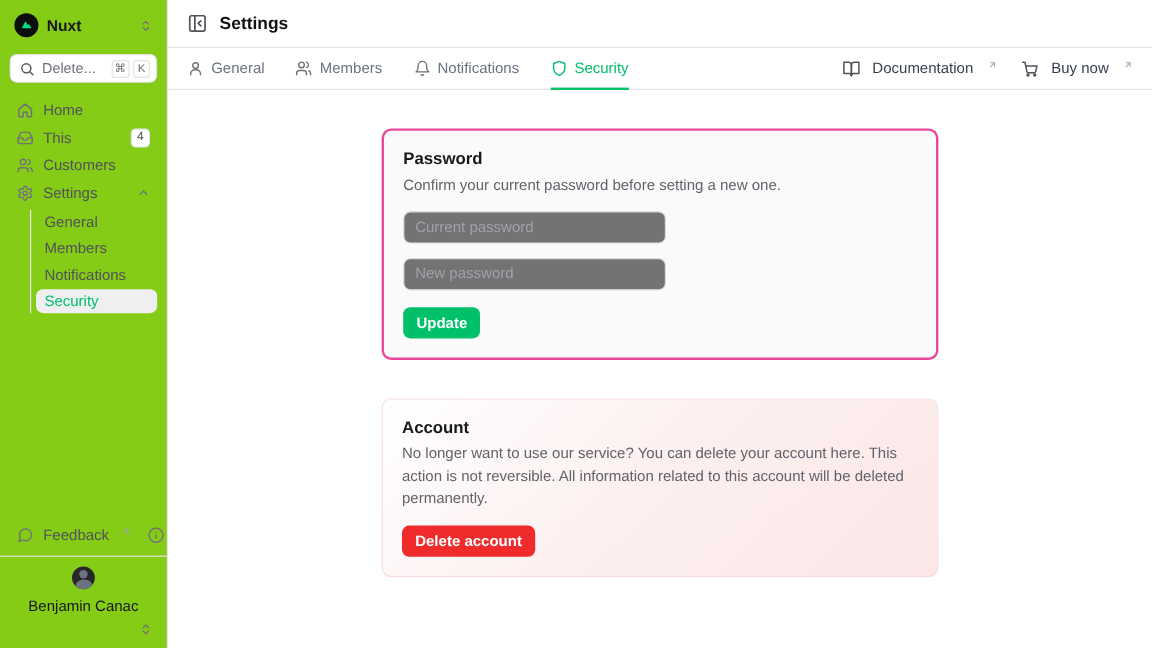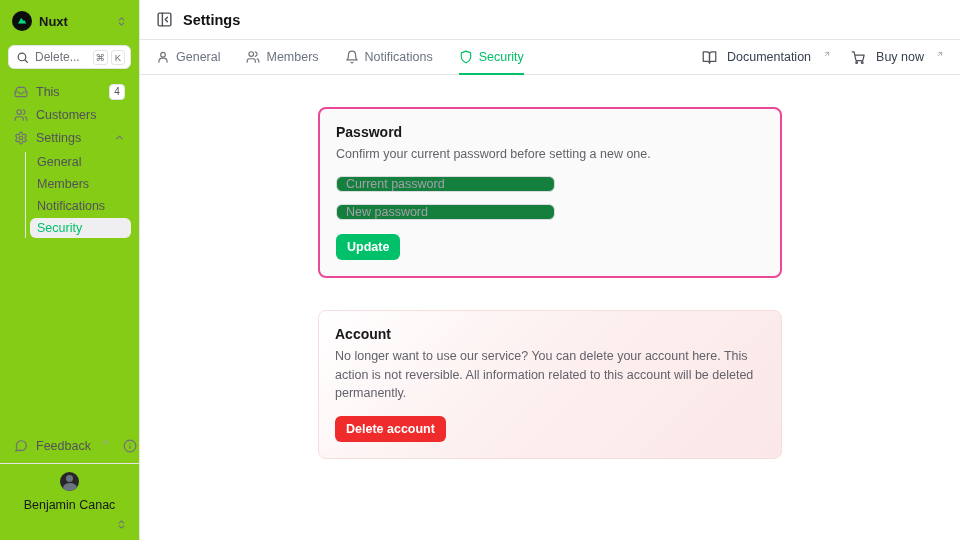--- a/index.html
+++ b/index.html
@@ -124,22 +124,22 @@
     display:flex; flex-direction:column; align-items:center;
   }
   .cards-col { width:464px; display:flex; flex-direction:column; gap:32px; }
 
   .card { width:100%; border-radius:8px; padding:15px 16px 16px; }
   .card-title { font-size:14px; font-weight:600; color:#18181b; margin-bottom:5px; }
   .card-desc { font-size:12.5px; line-height:1.5; color:#62626b; }
 
   .card-password { background:#fafafa; border:2px solid #ec4899; }
   .pw-input {
-    display:block; width:219px; height:16px; margin-top:12px;
-    border:1px solid #dcdce0; border-radius:6px; background:#15803d;
+    display:block; width:219px; height:27px; margin-top:12px;
+    border:1px solid #dcdce0; border-radius:6px; background:#737373;
     padding:0 9px; font-size:12.5px; color:#18181b; outline:none;
     font-family:"Liberation Sans",sans-serif;
   }
   .pw-input::placeholder { color:#a1a1aa; }
   .btn {
     display:inline-block; border:none; border-radius:6px; cursor:pointer;
     font-size:12.5px; font-weight:600; color:#fff; padding:6px 11px;
     font-family:"Liberation Sans",sans-serif;
   }
   .btn-update { background:#00c16a; margin-top:14px; }
@@ -178,20 +178,28 @@
       </svg>
     </span>
     <span class="search-label">Delete...</span>
     <span class="kbd-group">
       <span class="kbd">⌘</span>
       <span class="kbd">K</span>
     </span>
   </div>
 
   <nav class="nav">
+    <div class="nav-item">
+      <span class="nv-icon">
+        <svg width="14" height="14" viewBox="0 0 24 24" fill="none" stroke="currentColor" stroke-width="2" stroke-linecap="round" stroke-linejoin="round">
+          <path d="M3 10.2 12 3l9 7.2V20a1 1 0 0 1-1 1h-5.2v-6.4H9.2V21H4a1 1 0 0 1-1-1z"></path>
+        </svg>
+      </span>
+      <span>Home</span>
+    </div>
 
     <div class="nav-item">
       <span class="nv-icon">
         <svg width="14" height="14" viewBox="0 0 24 24" fill="none" stroke="currentColor" stroke-width="2" stroke-linecap="round" stroke-linejoin="round">
           <polyline points="22 12 16 12 14 15 10 15 8 12 2 12"></polyline>
           <path d="M5.45 5.11 2 12v6a2 2 0 0 0 2 2h16a2 2 0 0 0 2-2v-6l-3.45-6.89A2 2 0 0 0 16.76 4H7.24a2 2 0 0 0-1.79 1.11z"></path>
         </svg>
       </span>
       <span>This</span>
       <span class="badge-count">4</span>

